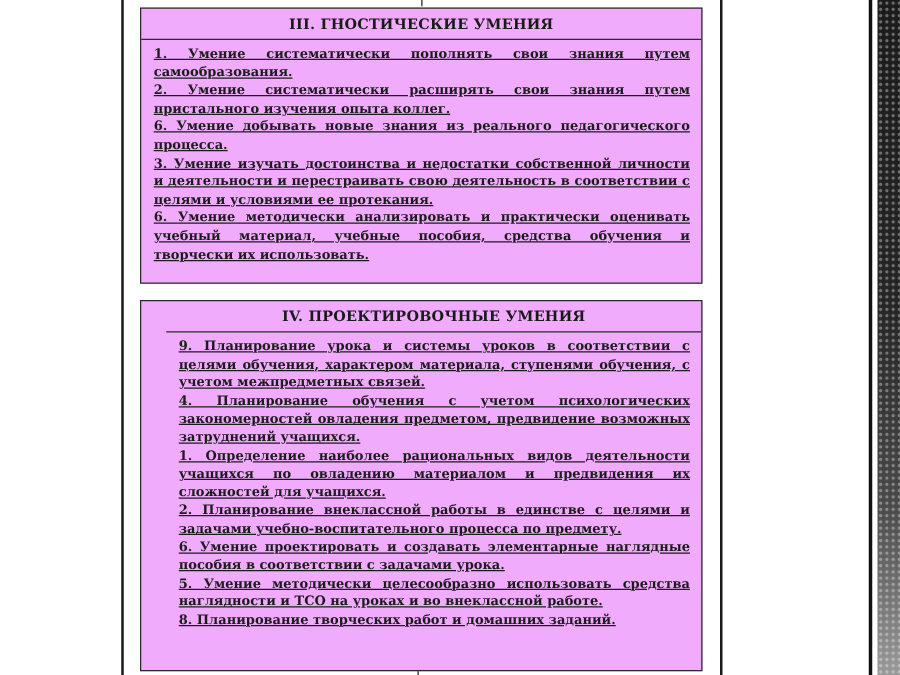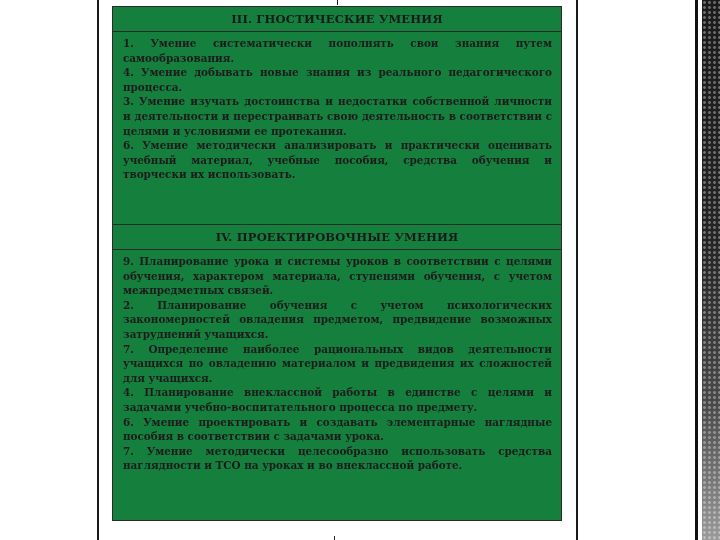--- a/index.html
+++ b/index.html
@@ -17,60 +17,62 @@
   .deco-white { position:absolute; left:698px; top:0; width:4px; height:540px; background:#fff; }
   .deco-strip {
     position:absolute; left:702px; top:0; width:18px; height:540px;
     background:
       radial-gradient(circle, rgba(255,255,255,0.35) 1.2px, transparent 1.6px) 0 0/5px 5px,
       linear-gradient(to bottom, #1b1b1b 0%, #252525 45%, #4a4a4a 75%, #9a9a9a 100%);
   }
 
   .box {
     position:absolute; left:112px; width:450px;
-    border:1.5px solid #2a2a2a; background:#15803d; box-sizing:border-box;
+    border:1.5px solid #2a2a2a; background:#f0abfc; box-sizing:border-box;
   }
   .box1 { top:6px; height:221px; }
-  .box2 { top:224px; height:297px; }
+  .box2 { top:240px; height:297px;padding-left:20px; }
   .box-header {
     height:24px; border-bottom:1.5px solid #2a2a2a;
     display:flex; align-items:center; justify-content:center;
     font-weight:bold; font-size:11.5px; letter-spacing:0.2px; color:#1a1a1a;
   }
   .box-body { padding:4px 9px 0 10px; }
   .item {
     font-size:10.4px; line-height:14.6px; font-weight:bold; color:#1c1c1c;
-    text-align:justify; margin:0;
+    text-align:justify; margin:0;text-decoration:underline;
   }
 </style>
 </head>
 <body>
 
 <div class="outer-line outer-left"></div>
 <div class="outer-line outer-right"></div>
 <div class="top-tick"></div>
 <div class="bottom-tick"></div>
 
 <div class="deco-black"></div>
 <div class="deco-white"></div>
 <div class="deco-strip"></div>
 
 <div class="box box1">
   <div class="box-header">III. ГНОСТИЧЕСКИЕ УМЕНИЯ</div>
   <div class="box-body">
     <p class="item">1. Умение систематически пополнять свои знания путем самообразования.</p>
-    <p class="item">4. Умение добывать новые знания из реального педагогического процесса.</p>
+    <p class="item">2. Умение систематически расширять свои знания путем пристального изучения опыта коллег.</p>
+    <p class="item">6. Умение добывать новые знания из реального педагогического процесса.</p>
     <p class="item">3. Умение изучать достоинства и недостатки собственной личности и деятельности и перестраивать свою деятельность в соответствии с целями и условиями ее протекания.</p>
     <p class="item">6. Умение методически анализировать и практически оценивать учебный материал, учебные пособия, средства обучения и творчески их использовать.</p>
   </div>
 </div>
 
 <div class="box box2">
   <div class="box-header">IV. ПРОЕКТИРОВОЧНЫЕ УМЕНИЯ</div>
   <div class="box-body">
     <p class="item">9. Планирование урока и системы уроков в соответствии с целями обучения, характером материала, ступенями обучения, с учетом межпредметных связей.</p>
-    <p class="item">2. Планирование обучения с учетом психологических закономерностей овладения предметом, предвидение возможных затруднений учащихся.</p>
-    <p class="item">7. Определение наиболее рациональных видов деятельности учащихся по овладению материалом и предвидения их сложностей для учащихся.</p>
-    <p class="item">4. Планирование внеклассной работы в единстве с целями и задачами учебно-воспитательного процесса по предмету.</p>
+    <p class="item">4. Планирование обучения с учетом психологических закономерностей овладения предметом, предвидение возможных затруднений учащихся.</p>
+    <p class="item">1. Определение наиболее рациональных видов деятельности учащихся по овладению материалом и предвидения их сложностей для учащихся.</p>
+    <p class="item">2. Планирование внеклассной работы в единстве с целями и задачами учебно-воспитательного процесса по предмету.</p>
     <p class="item">6. Умение проектировать и создавать элементарные наглядные пособия в соответствии с задачами урока.</p>
-    <p class="item">7. Умение методически целесообразно использовать средства наглядности и ТСО на уроках и во внеклассной работе.</p>
+    <p class="item">5. Умение методически целесообразно использовать средства наглядности и ТСО на уроках и во внеклассной работе.</p>
+    <p class="item">8. Планирование творческих работ и домашних заданий.</p>
   </div>
 </div>
 
 </body></html>

